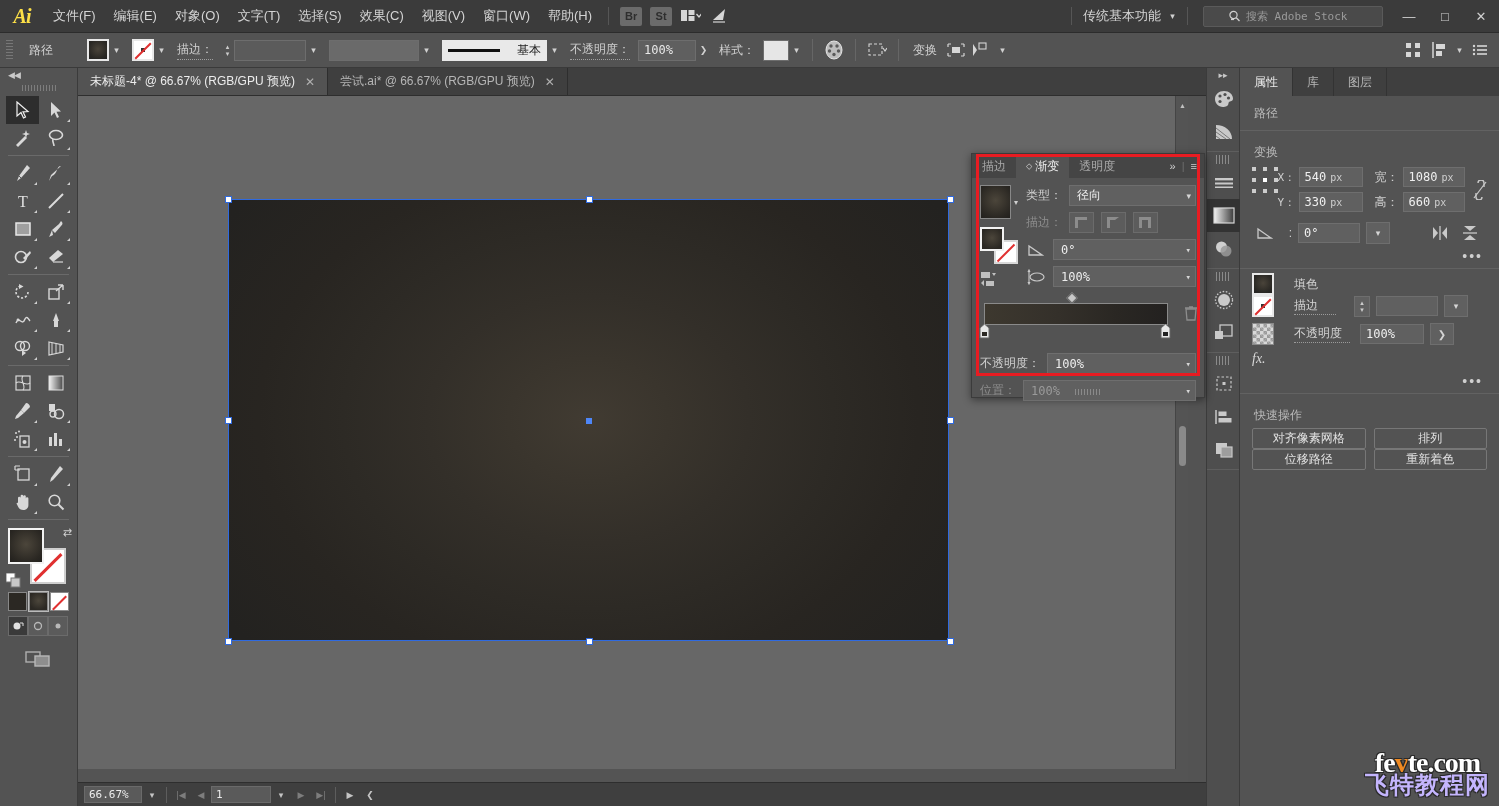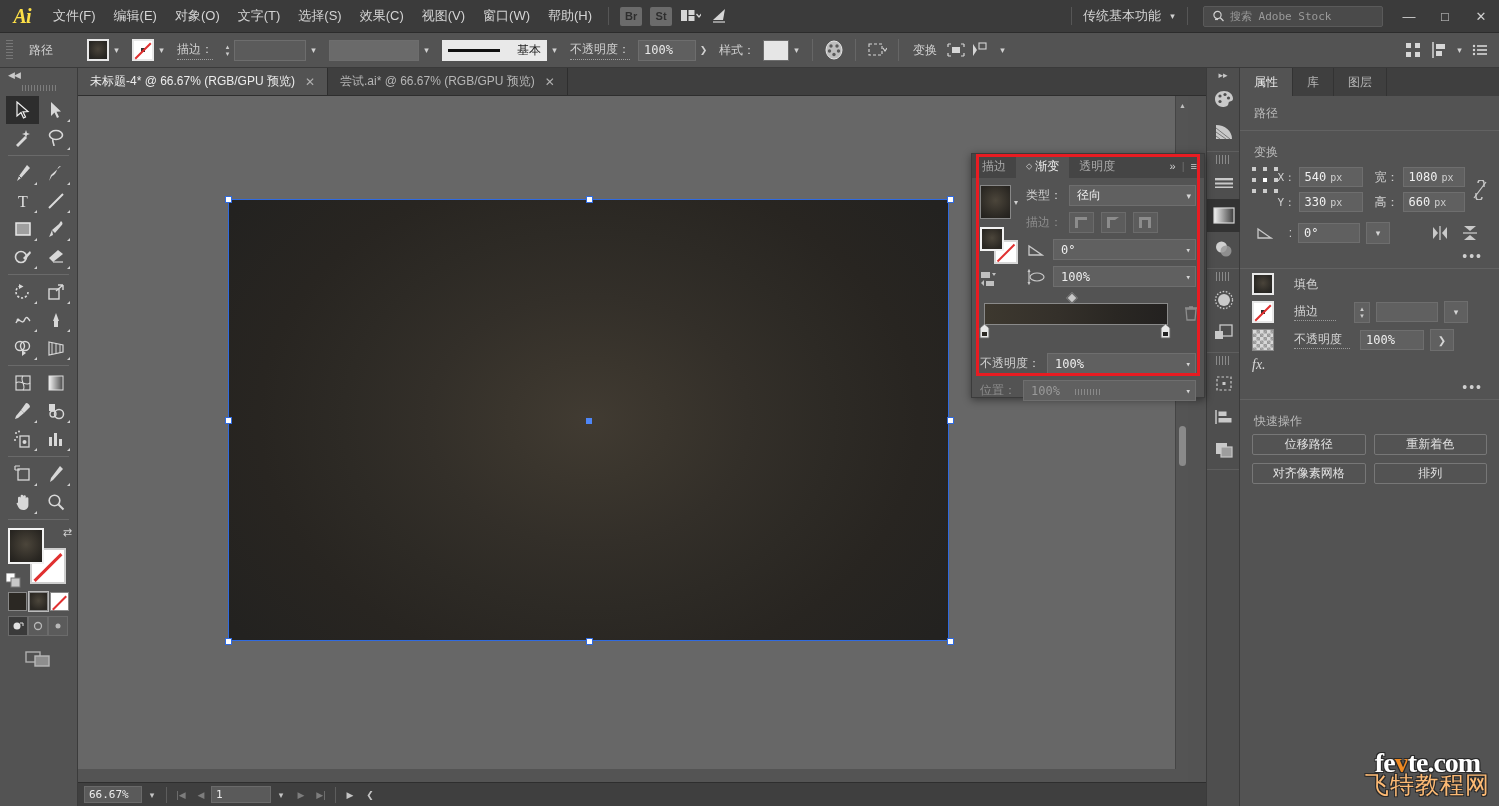--- a/index.html
+++ b/index.html
@@ -33,21 +33,21 @@
     width: 22px; height: 19px; display: flex; align-items: center; justify-content: center;
     background: #6b6b6b; color: #2e2e2e; font-size: 11px; border-radius: 2px;
     margin: 15px 4px; font-weight: 600;
   }
   .mb-icon { display: flex; align-items: center; justify-content: center; padding: 0 5px; }
   .spacer { flex: 1; }
   .workspace-name { color: #d4d4d4; font-size: 13px; padding: 0 4px; }
   .search-box {
     display: flex; align-items: center; gap: 5px;
     background: #4a4a4a; border: 1px solid #5a5a5a; border-radius: 2px;
-    height: 21px; padding: 0 8px; margin: 0 8px; min-width: 180px;
+    height: 21px; padding: 0 24px; margin: 0 8px; min-width: 180px;
   }
   .search-box .ph { color: #9a9a9a; font-size: 11px; font-family: "DejaVu Sans Mono", monospace;}
   .wbtn {
     width: 36px; height: 24px; display: flex; align-items: center; justify-content: center;
     color: #d0d0d0; font-size: 13px;
   }
 
   
   .controlbar {
     position: absolute; left: 0; top: 33px; width: 1499px; height: 35px;
@@ -314,22 +314,22 @@
 
   
   .watermark {
     position:absolute; right: 9px; bottom: 9px; text-align:center; line-height:1;
     pointer-events:none; z-index: 40;
   }
   .wm1 { font-family:"Liberation Serif", serif; font-weight:bold; font-size:28px;
     color:#ffffff; letter-spacing:-1px;
     text-shadow: 1px 1px 0 #2a2a2a, -1px 1px 0 #2a2a2a, 1px -1px 0 #2a2a2a, -1px -1px 0 #2a2a2a; }
   .wm1 .o { color:#f08a22; }
-  .wm2 { font-family:"Liberation Sans", sans-serif; font-weight:normal; font-size:24px;
-    color:#fdba74; letter-spacing:1px; margin-top:-4px;
+  .wm2 { font-family:"Liberation Sans", sans-serif; font-weight:bold; font-size:24px;
+    color:#c4b5fd; letter-spacing:1px; margin-top:-4px;
     text-shadow: 1px 1px 0 #2a2a2a, -1px 1px 0 #2a2a2a, 1px -1px 0 #2a2a2a, -1px -1px 0 #2a2a2a; }
 
   svg { display:block; }
 </style>
 </head>
 <body>
 
 <div id="app">
 
   <div class="menubar">
@@ -940,21 +940,21 @@
           <path d="M2 9 L16 9" stroke="#c9c9c9" stroke-width="1.3"></path>
         </svg>
       </span>
     </div>
 
     <div style="display:flex;justify-content:flex-end;padding:4px 16px 0">
       <span class="dots">•••</span>
     </div>
     <div class="p-div"></div>
 
-    <div class="p-row" style="margin-bottom:6px">
+    <div class="p-row" style="">
       <div class="ap-swatch swatch-grad"></div>
       <span class="ap-label plain" style="margin-left:14px">填色</span>
     </div>
     <div class="p-row" style="margin-bottom:6px">
       <div class="ap-swatch swatch-none"></div>
       <span class="ap-label" style="margin-left:14px;width:42px">描边</span>
       <span class="cb-spin" style="background:#606060;border:1px solid #6e6e6e;height:21px;width:16px;margin-left:12px">
           <span>▴</span>
           <span>▾</span>
         </span>
@@ -978,27 +978,27 @@
     </div>
     <div class="p-row" style="margin-top:5px">
       <span style="color:#d8d8d8;font-size:14px;font-style:italic;font-family:'Liberation Serif',serif">fx.</span>
     </div>
     <div style="display:flex;justify-content:flex-end;padding:6px 16px 0">
       <span class="dots">•••</span>
     </div>
     <div class="p-div"></div>
 
     <div class="p-hdr">快速操作</div>
+    <div class="p-row" style="gap:8px">
+      <div class="qa-btn">对齐像素网格</div>
+      <div class="qa-btn">排列</div>
+    </div>
     <div class="p-row" style="gap:8px;margin-bottom:8px">
       <div class="qa-btn">位移路径</div>
       <div class="qa-btn">重新着色</div>
-    </div>
-    <div class="p-row" style="gap:8px">
-      <div class="qa-btn">对齐像素网格</div>
-      <div class="qa-btn">排列</div>
     </div>
   </div>
 
   <div class="gradpanel">
     <div class="gp-tabs">
       <div class="gp-tab">
         <span>描边</span>
       </div>
       <div class="gp-tab active">
         <span style="font-size:9px;color:#cfcfcf">⬦</span>

